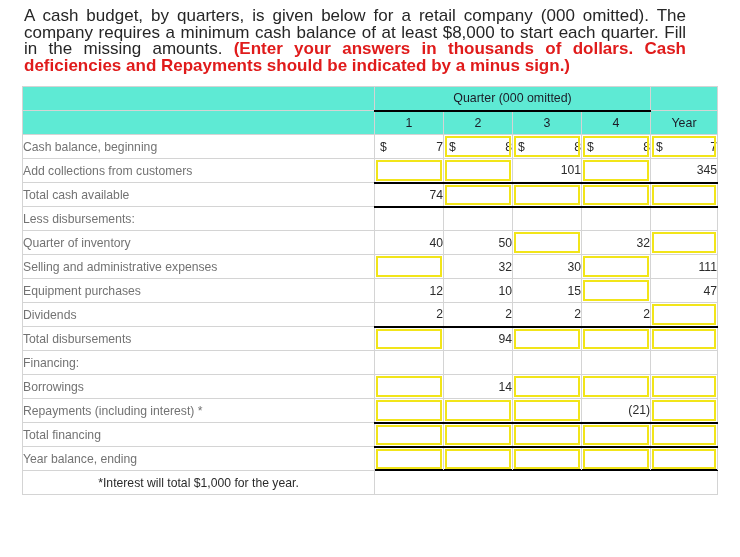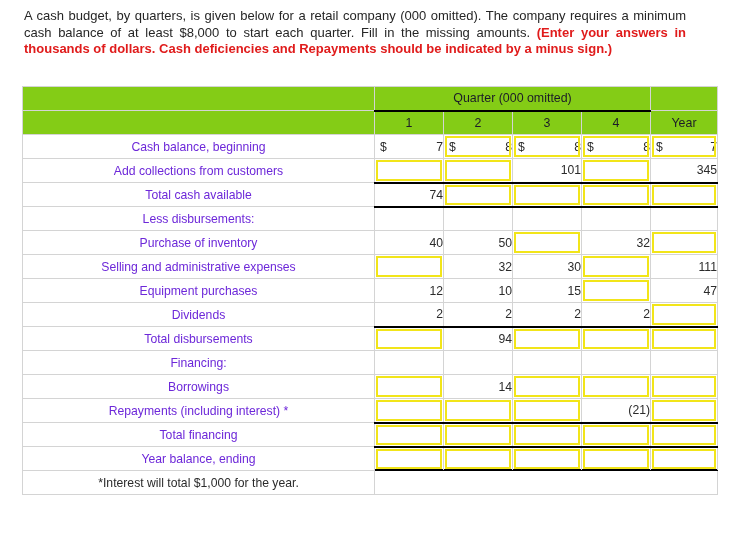--- a/index.html
+++ b/index.html
@@ -16,21 +16,21 @@
     color: #2b2b2b;
     -webkit-font-smoothing: antialiased;
   }
 
   
   #prompt {
     position: absolute;
     left: 24px;
     top: 8px;
     width: 662px;
-    font-size: 13px;
+    font-size: 17px;
     line-height: 16.5px;
     text-align: justify;
     color: #262626;
   }
   #prompt .req {
     color: #e01b1b;
     font-weight: bold;
   }
 
   
@@ -51,38 +51,38 @@
     border: 1px solid #d4d4d4;
     padding: 0;
     height: 24px;
     box-sizing: border-box;
     font-weight: normal;
     vertical-align: middle;
   }
 
   
   .hdr {
-    background: #84cc16;
+    background: #5eead4;
     color: #1c1c28;
     font-weight: bold;
     text-align: center;
     font-size: 12.4px;
     margin-left: 45px;
   }
   .hdr.blank { font-weight: normal; }
   .hdr-group {
     border-bottom: 2px solid #000 !important;
   }
 
   
   .lbl {
-    text-align: center;
+    text-align: left;
     padding-left: 7px;
     white-space: nowrap;
-    color: #6d28d9;
+    color: #737373;
   }
   .lbl.indent { padding-left: 20px; }
 
   
   .num {
     text-align: right;
     padding-right: 5px;
     position: relative;
     color: #2b2b2b;
   }
@@ -180,21 +180,21 @@
       </tr>
       <tr>
         <td class="lbl">Less disbursements:</td>
         <td class="num"><span></span></td>
         <td class="num"><span></span></td>
         <td class="num"><span></span></td>
         <td class="num"><span></span></td>
         <td class="num"><span></span></td>
       </tr>
       <tr>
-        <td class="lbl indent">Purchase of inventory</td>
+        <td class="lbl indent">Quarter of inventory</td>
         <td class="num"><span>40</span></td>
         <td class="num"><span>50</span></td>
         <td class="num box"><span></span></td>
         <td class="num"><span>32</span></td>
         <td class="num box"><span></span></td>
       </tr>
       <tr>
         <td class="lbl indent">Selling and administrative expenses</td>
         <td class="num box"><span></span></td>
         <td class="num"><span>32</span></td>

